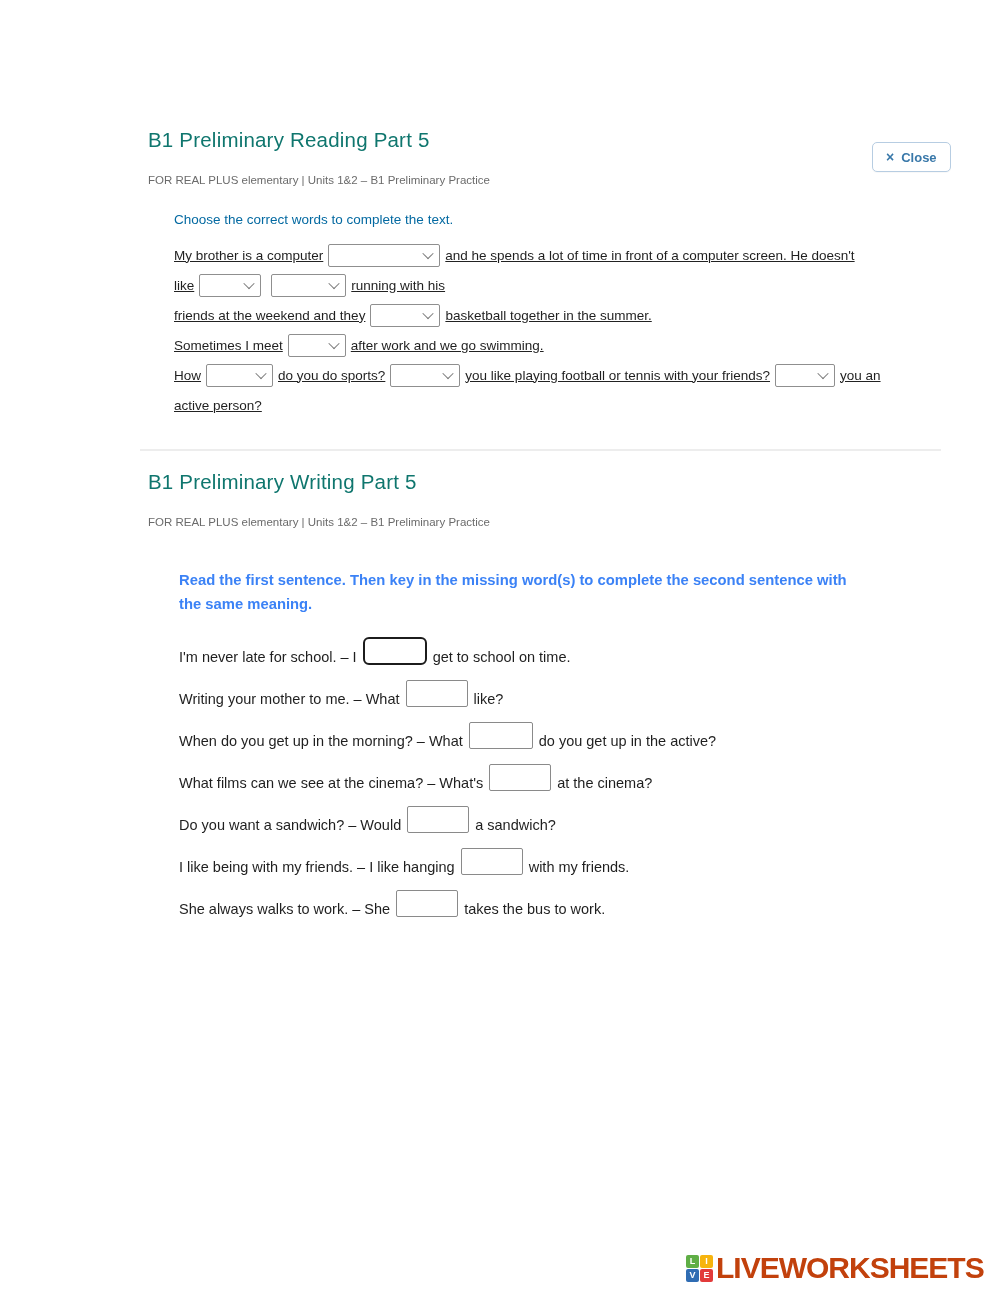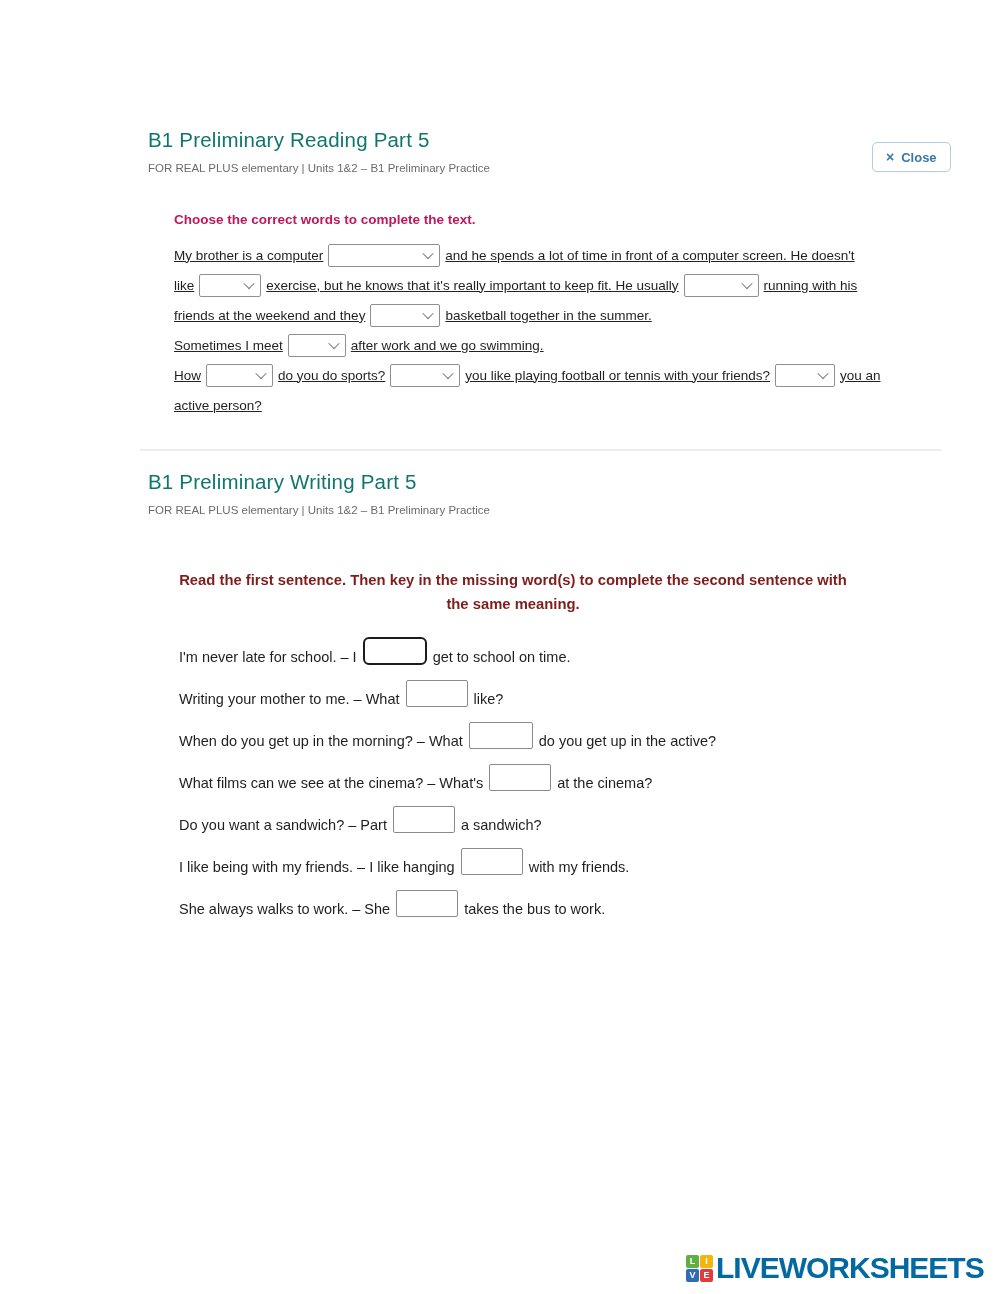--- a/index.html
+++ b/index.html
@@ -3,59 +3,59 @@
 <meta charset="utf-8">
 <style>
   html,body { margin:0; padding:0; background:#fff; }
   .page {
     position:relative; width:1000px; height:1294px; background:#ffffff;
     font-family:"Liberation Sans", sans-serif; overflow:hidden; color:#222;
   }
   
   .sec-header { position:absolute; left:148px; }
   .sec-title { font-size:20.5px; font-weight:400; color:#0f766e; letter-spacing:0.2px; }
-  .sec-sub   { margin-top:10px; font-size:11.5px; color:#6b6b6b; }
+  .sec-sub   { margin-top:22px; font-size:11.5px; color:#6b6b6b; }
 
   
   .close-btn {
     position:absolute; left:872px; top:142px;
     display:inline-flex; align-items:center; gap:7px;
     padding:6px 13px; background:#fff;
     border:1px solid #b7cde2; border-radius:5px;
     color:#3978a9; font-size:13px; font-weight:bold;
     font-family:"Liberation Sans", sans-serif; cursor:pointer;
     box-shadow:0 1px 1px rgba(0,0,0,0.03);
   }
   .close-btn .x { font-size:14px; font-weight:bold; }
 
   
   .r-instr {
     position:absolute; left:174px; top:212px;
-    font-size:13.5px; font-weight:bold; color:#be185d;
+    font-size:13.5px; font-weight:normal; color:#0369a1;
   }
   .r-lines { position:absolute; left:174px; top:240px; width:790px;text-decoration:underline; }
   .r-line  { height:30px; display:flex; align-items:center; white-space:pre;
              font-size:13.5px; color:#1f1f1f; }
   .sel {
     display:inline-flex; align-items:center; justify-content:flex-end;
     height:23px; background:#fff; border:1px solid #8f8f8f; border-radius:2px;
     margin:0 5px; box-sizing:border-box; padding-right:7px; cursor:pointer;
   }
   .chev {
     display:block; width:7px; height:7px;
     border-right:1.5px solid #7a7a7a; border-bottom:1.5px solid #7a7a7a;
     transform:rotate(45deg) translate(-1px,-1px);
   }
 
   .divider { position:absolute; left:140px; top:449px; width:801px; height:2px; background:#ededed; }
 
   
   .w-instr {
     position:absolute; left:179px; top:568px; width:668px;
-    font-size:14.8px; font-weight:bold; color:#7f1d1d; line-height:24px;text-align:center;
+    font-size:14.8px; font-weight:bold; color:#3b82f6; line-height:24px;
   }
   .w-rows { position:absolute; left:179px; top:623px; width:790px; }
   .w-row  { height:42px; display:flex; align-items:flex-end; white-space:pre;
             font-size:14.5px; color:#1f1f1f; }
   .ans {
     width:62px; height:27px; box-sizing:border-box; margin:0 6px;
     border:1px solid #8a8a8a; border-radius:2px; background:#fff;
     font-family:"Liberation Sans", sans-serif; font-size:14px; padding:0 4px;
   }
   .ans.focused { border:2px solid #1c1c1c; border-radius:6px; height:28px; }
@@ -67,21 +67,21 @@
   }
   .logo-grid {
     display:grid; grid-template-columns:repeat(2,13px); grid-auto-rows:13px; gap:1px;
   }
   .sq {
     display:flex; align-items:center; justify-content:center;
     color:#fff; font-size:9px; font-weight:bold; border-radius:2px;
     font-family:"Liberation Sans", sans-serif;
   }
   .logo-word {
-    font-size:30px; font-weight:bold; color:#0369a1; letter-spacing:-1px;
+    font-size:30px; font-weight:bold; color:#c2410c; letter-spacing:-1px;
   }
 </style>
 </head>
 <body>
 
 <div class="page">
 
   <div class="sec-header" style="top:128px;">
     <div class="sec-title">B1 Preliminary Reading Part 5</div>
     <div class="sec-sub">FOR REAL PLUS elementary | Units 1&amp;2 – B1 Preliminary Practice</div>
@@ -96,21 +96,20 @@
 
   <div class="r-lines">
     <div class="r-line">
       <span>My brother is a computer</span>
       <span class="sel" style="width:112px"><i class="chev"></i></span>
       <span>and he spends a lot of time in front of a computer screen. He doesn't</span>
     </div>
     <div class="r-line">
       <span>like</span>
       <span class="sel" style="width:62px"><i class="chev"></i></span>
-      <span>exercise, but he knows that it's really important to keep fit. He usually</span>
       <span class="sel" style="width:75px"><i class="chev"></i></span>
       <span>running with his</span>
     </div>
     <div class="r-line">
       <span>friends at the weekend and they</span>
       <span class="sel" style="width:70px"><i class="chev"></i></span>
       <span>basketball together in the summer.</span>
     </div>
     <div class="r-line">
       <span>Sometimes I meet</span>
@@ -155,21 +154,21 @@
       <span>When do you get up in the morning? – What</span>
       <input class="ans" style="width: 64px;" value="">
       <span>do you get up in the active?</span>
     </div>
     <div class="w-row">
       <span>What films can we see at the cinema? – What's</span>
       <input class="ans" value="" style="">
       <span>at the cinema?</span>
     </div>
     <div class="w-row">
-      <span>Do you want a sandwich? – Part</span>
+      <span>Do you want a sandwich? – Would</span>
       <input class="ans" value="" style="">
       <span>a sandwich?</span>
     </div>
     <div class="w-row">
       <span>I like being with my friends. – I like hanging</span>
       <input class="ans" value="" style="">
       <span>with my friends.</span>
     </div>
     <div class="w-row">
       <span>She always walks to work. – She</span>

